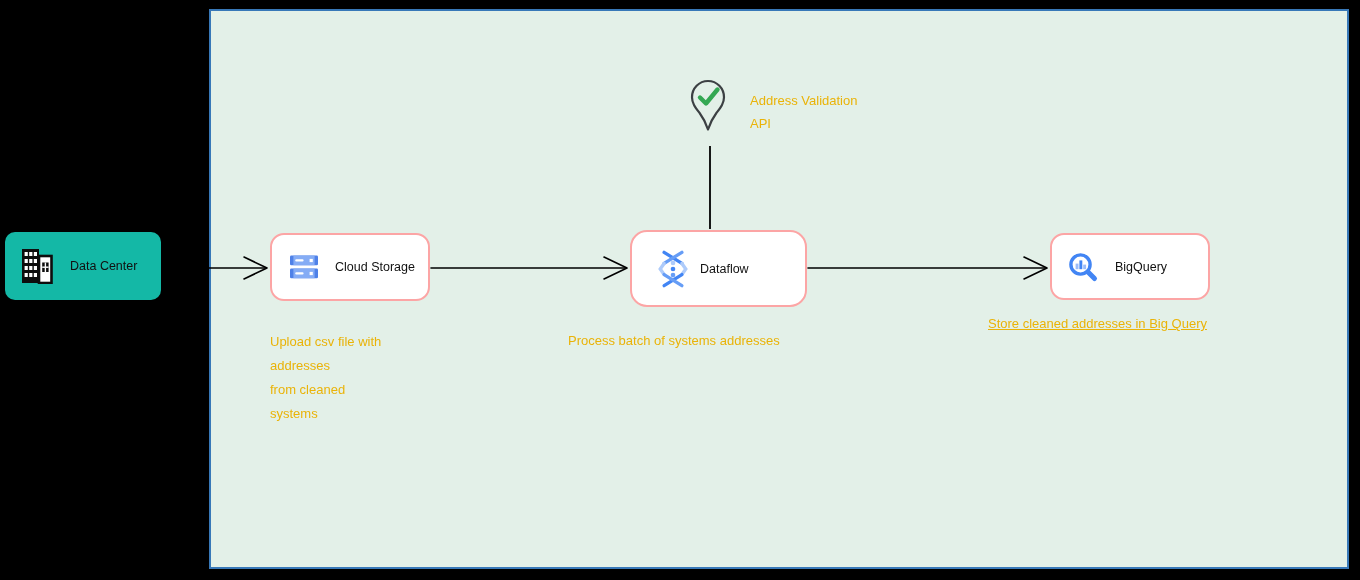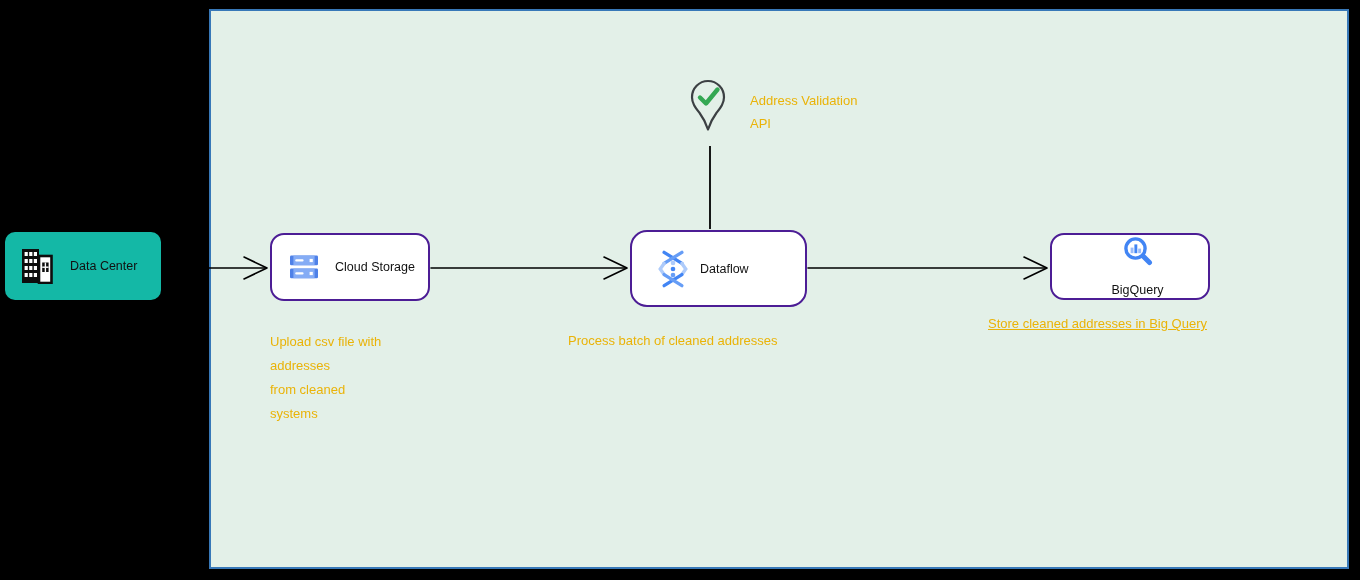--- a/index.html
+++ b/index.html
@@ -53,21 +53,21 @@
     top: 232px;
     width: 156px;
     height: 68px;
     background: #14b8a6;
     border-radius: 10px;
     padding-left: 16px;
     gap: 17px;
   }
   .node-gcp {
     background: #ffffff;
-    border: 2px solid #4c1d95;
+    border: 2px solid #fca5a5;
   }
   .node-cloudstorage {
     left: 270px;
     top: 233px;
     width: 160px;
     height: 68px;
     padding-left: 17px;
     gap: 16px;
   }
   .node-dataflow {
@@ -79,21 +79,20 @@
     padding-left: 23px;
     gap: 9px;
   }
   .node-bigquery {
     left: 1050px;
     top: 233px;
     width: 160px;
     height: 67px;
     padding-left: 15px;
     gap: 16px;
-    flex-direction: column;
   }
   .caption {
     position: absolute;
     color: #eab308;
     font-size: 13px;
     line-height: 24px;
     white-space: pre-line;
   }
   .caption-upload   { left: 270px;  top: 330px; width: 230px; }
   .caption-process  { left: 568px;  top: 329px; white-space: nowrap; }
@@ -220,17 +219,17 @@
   </div>
 
   <div class="caption caption-api">Address Validation
 API</div>
 
   <div class="caption caption-upload">Upload csv file with
 addresses
 from cleaned
 systems</div>
 
-  <div class="caption caption-process">Process batch of cleaned addresses</div>
+  <div class="caption caption-process">Process batch of systems addresses</div>
 
   <div class="caption caption-store">Store cleaned addresses in Big Query</div>
 
 </div>
 
 </body></html>

